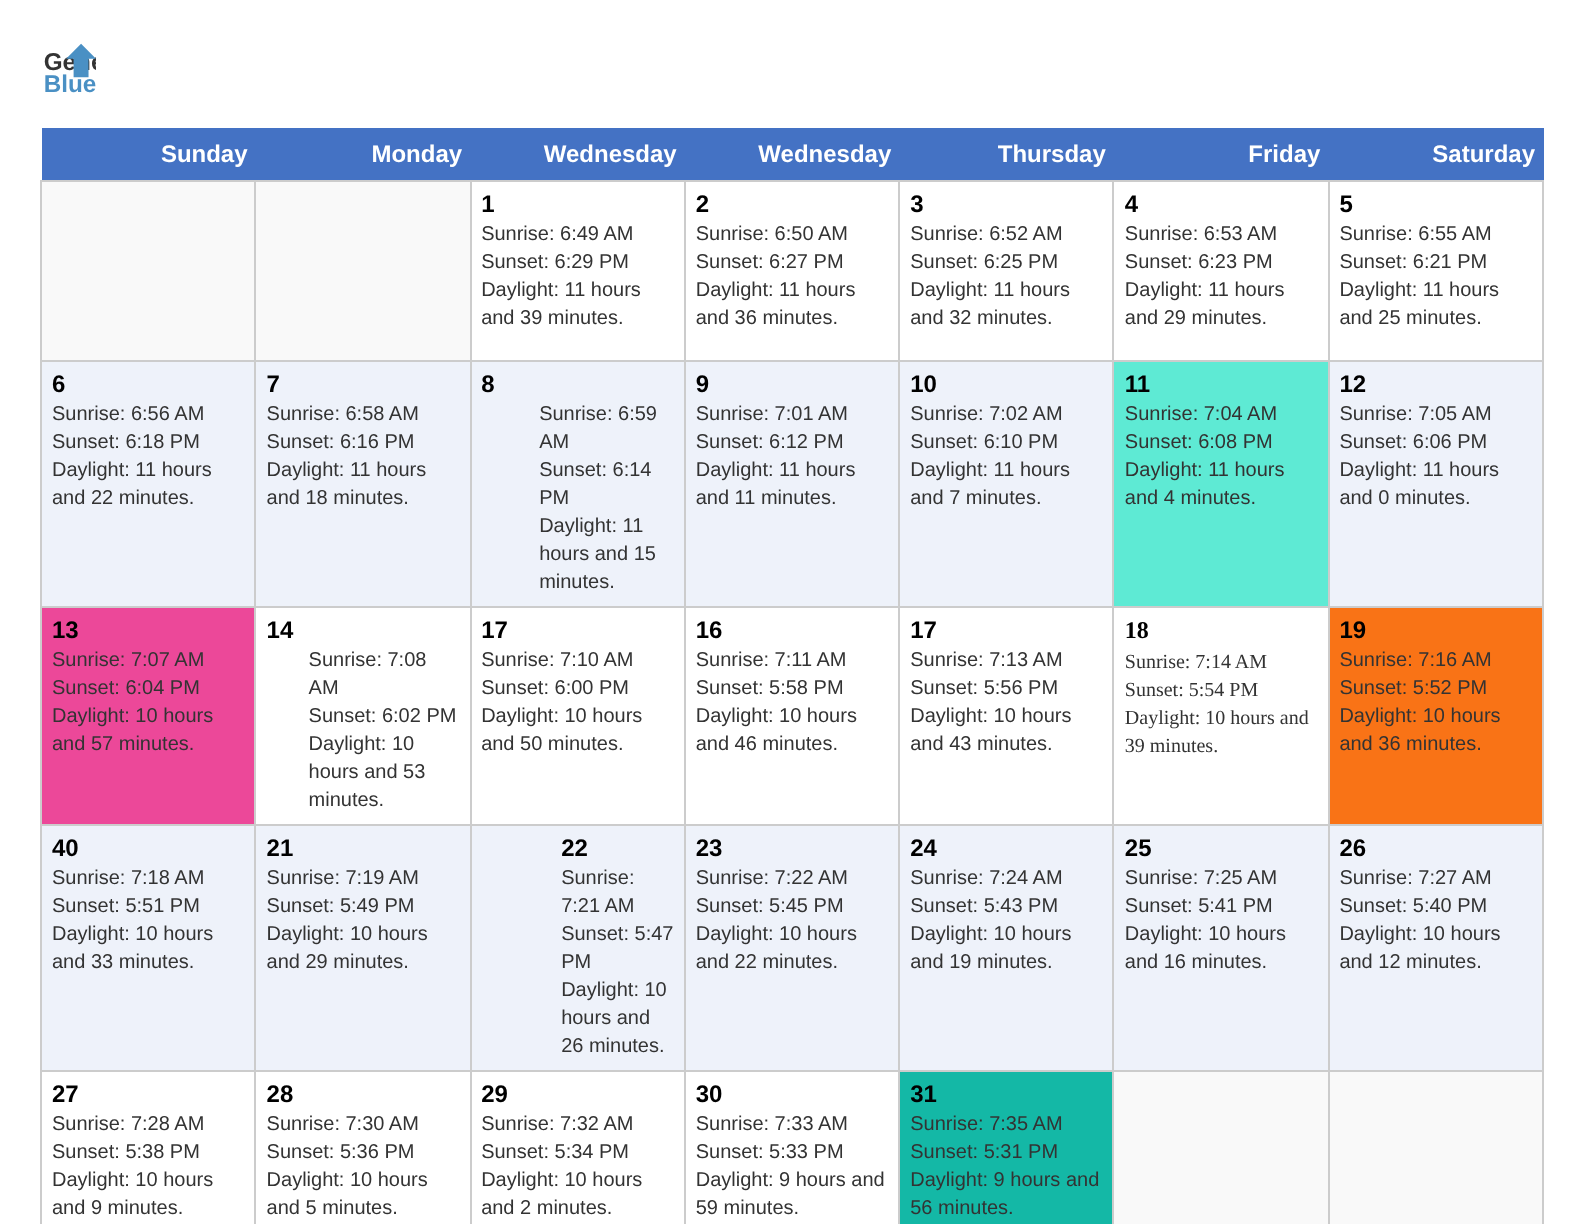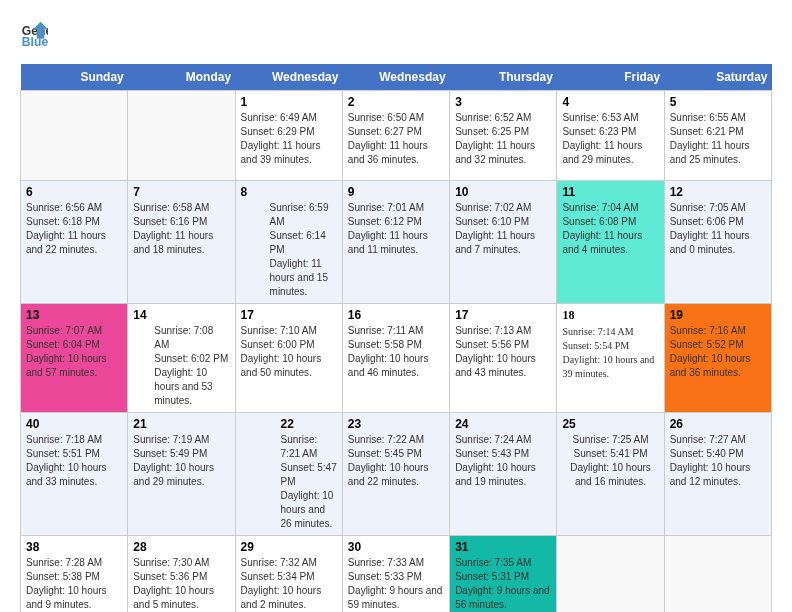--- a/index.html
+++ b/index.html
@@ -264,34 +264,34 @@
 Daylight: 10 hours and 22 minutes.</div>
         </td>
         <td style="background: rgb(238, 242, 250);">
           <div class="day-number">24</div>
           <div class="day-info" style="white-space: pre-line;">Sunrise: 7:24 AM
 Sunset: 5:43 PM
 Daylight: 10 hours and 19 minutes.</div>
         </td>
         <td style="background: rgb(238, 242, 250);">
           <div class="day-number">25</div>
-          <div class="day-info" style="white-space: pre-line; text-align: center;">Sunrise: 7:25 AM
+          <div class="day-info" style="white-space: pre-line;">Sunrise: 7:25 AM
 Sunset: 5:41 PM
 Daylight: 10 hours and 16 minutes.</div>
         </td>
         <td style="background: rgb(238, 242, 250);">
           <div class="day-number">26</div>
           <div class="day-info" style="white-space: pre-line;">Sunrise: 7:27 AM
 Sunset: 5:40 PM
 Daylight: 10 hours and 12 minutes.</div>
         </td>
       </tr>
       <tr>
         <td style="background: rgb(255, 255, 255);">
-          <div class="day-number">38</div>
+          <div class="day-number">27</div>
           <div class="day-info" style="white-space: pre-line;">Sunrise: 7:28 AM
 Sunset: 5:38 PM
 Daylight: 10 hours and 9 minutes.</div>
         </td>
         <td style="background: rgb(255, 255, 255);">
           <div class="day-number">28</div>
           <div class="day-info" style="white-space: pre-line;">Sunrise: 7:30 AM
 Sunset: 5:36 PM
 Daylight: 10 hours and 5 minutes.</div>
         </td>

